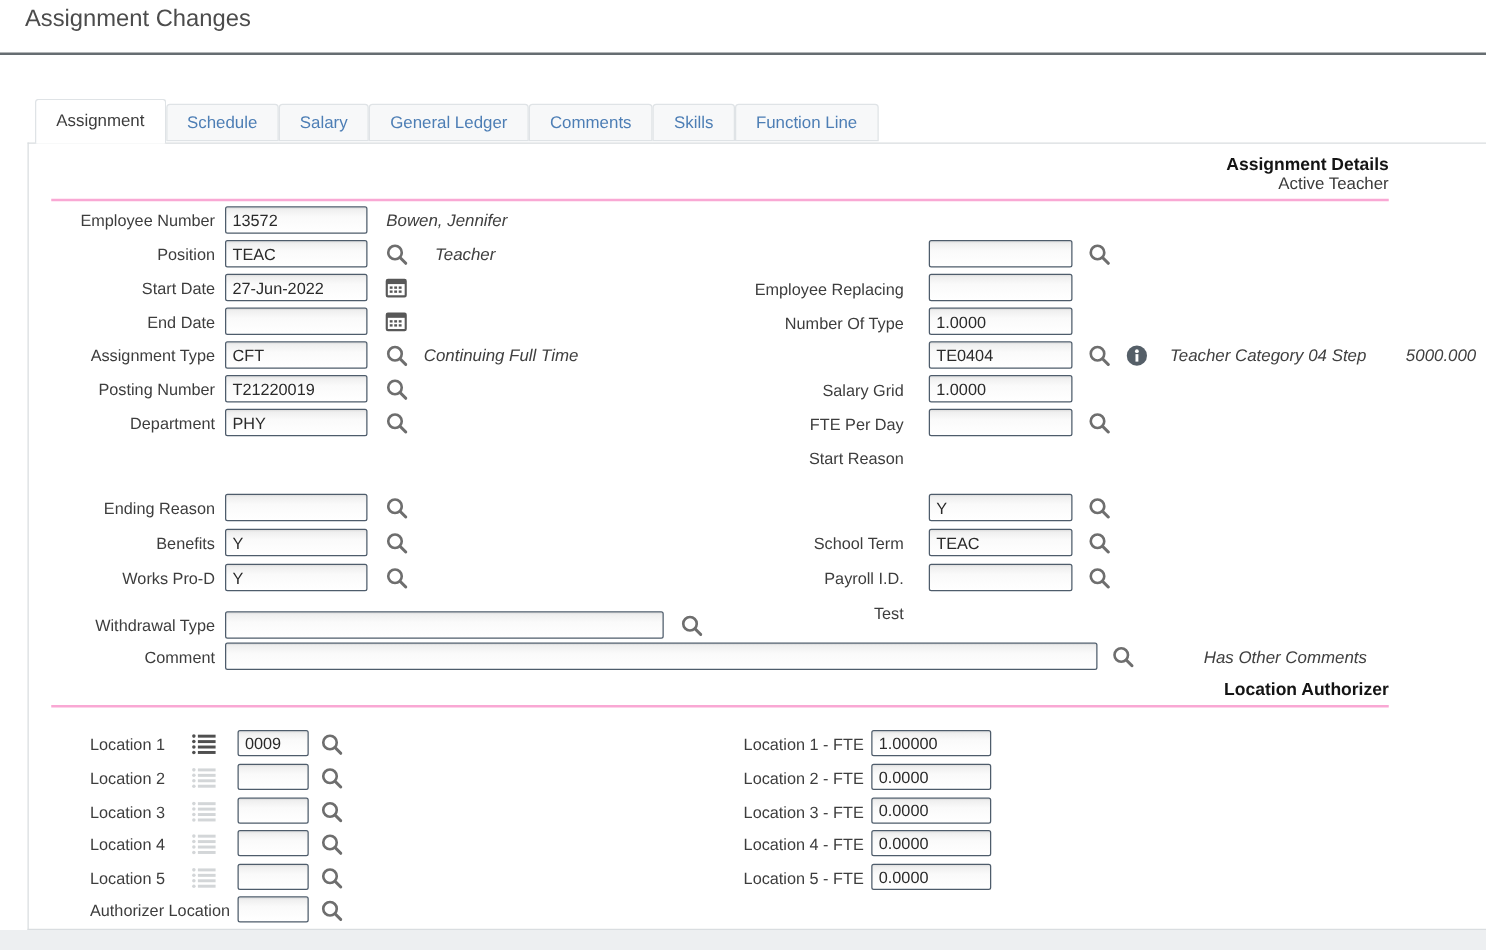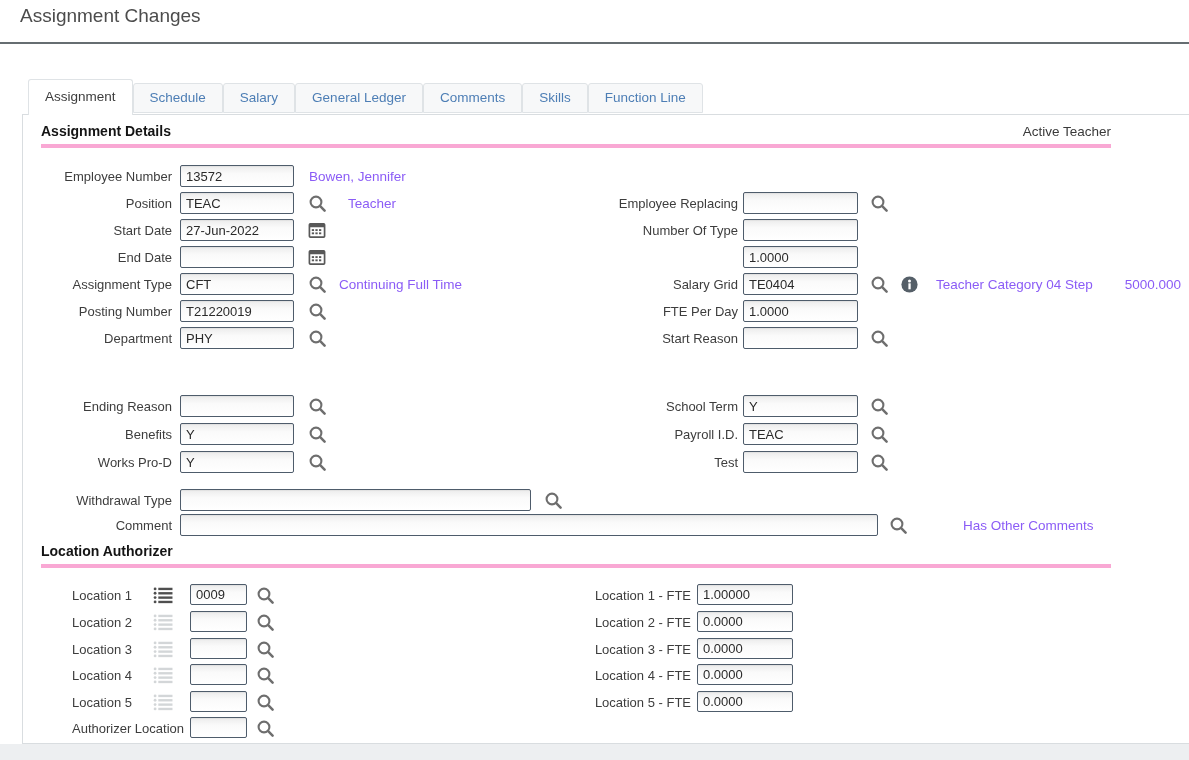--- a/index.html
+++ b/index.html
@@ -17,28 +17,28 @@
   .tab.active { height:36px; margin-top:0; line-height:34px; background:#fff;
                 border-bottom:none; color:#3d3d3d; }
 
   
   .panel { position:absolute; left:22px; top:114px; right:0; bottom:16px; background:#fff;
            border:1px solid #d9dde0; border-right:none; z-index:1; }
   .bottom-strip { position:absolute; left:0; right:0; bottom:0; height:16px; background:#edeff1; }
 
   .sec-head { position:absolute; left:18px; width:1070px; display:flex;
               justify-content:space-between; align-items:flex-end;
-              border-bottom:4px solid #f9a8d4; padding-bottom:5px; }
+              border-bottom:2px solid #f9a8d4; padding-bottom:5px;flex-direction:column; }
   .sec-title { font-size:14px; font-weight:bold; color:#141414; }
   .sec-status { font-size:13.5px; color:#3a3a3a; }
 
   .f-row { position:absolute; left:0; right:0; height:22px; }
   .lb { position:absolute; top:4px; font-size:13px; color:#3d3d3d; text-align:right; white-space:nowrap; }
   .lb.c1 { left:0; width:149px; }
-  .lb.c2 { left:415px; width:300px; }
+  .lb.c2 { left:400px; width:300px;margin-top:28px; }
   .lb.loc { left:0; width:109px; }
   .lb.auth { left:0; width:161px; }
   .lb.fte { left:400px; width:268px; }
 
   .inp { position:absolute; top:0; height:22px; border:1px solid #4e5c6b; border-radius:2px;
          background:linear-gradient(180deg,#ececec 0,#fafafa 38%,#ffffff 100%);
          box-shadow:inset 0 1px 1px rgba(0,0,0,.05);
          font-family:inherit; font-size:13px; color:#2a2a2a; padding:0 5px; outline:none; }
   .inp.c1 { left:157px; width:114px; }
   .inp.c2 { left:720px; width:115px; }
@@ -49,21 +49,21 @@
 
   .icon { position:absolute; top:2px; width:18px; height:18px; cursor:pointer; }
   .icon.c1 { left:285px; }
   .icon.c2 { left:847px; }
   .icon.w1 { left:521px; }
   .icon.w2 { left:866px; }
   .icon.locm { left:233px; }
   .icon.list { left:130px; width:21px; height:17px; top:3px; }
   .icon.info { left:878px; top:3px; width:17px; height:17px; }
 
-  .side { position:absolute; top:4px; font-size:13.5px; color:#8b5cf6; white-space:nowrap; }
+  .side { position:absolute; top:4px; font-size:13.5px; color:#404040; white-space:nowrap;font-style:italic; }
 </style>
 </head>
 <body>
 
 <svg width="0" height="0" style="position:absolute">
   <defs>
     <g id="mag">
         <circle cx="8" cy="8" r="5.4" fill="none" stroke="#6e6e6e" stroke-width="2.1"></circle>
         <line x1="12.2" y1="12.2" x2="16.6" y2="16.6" stroke="#6e6e6e" stroke-width="2.5" stroke-linecap="round"></line>
       </g>

